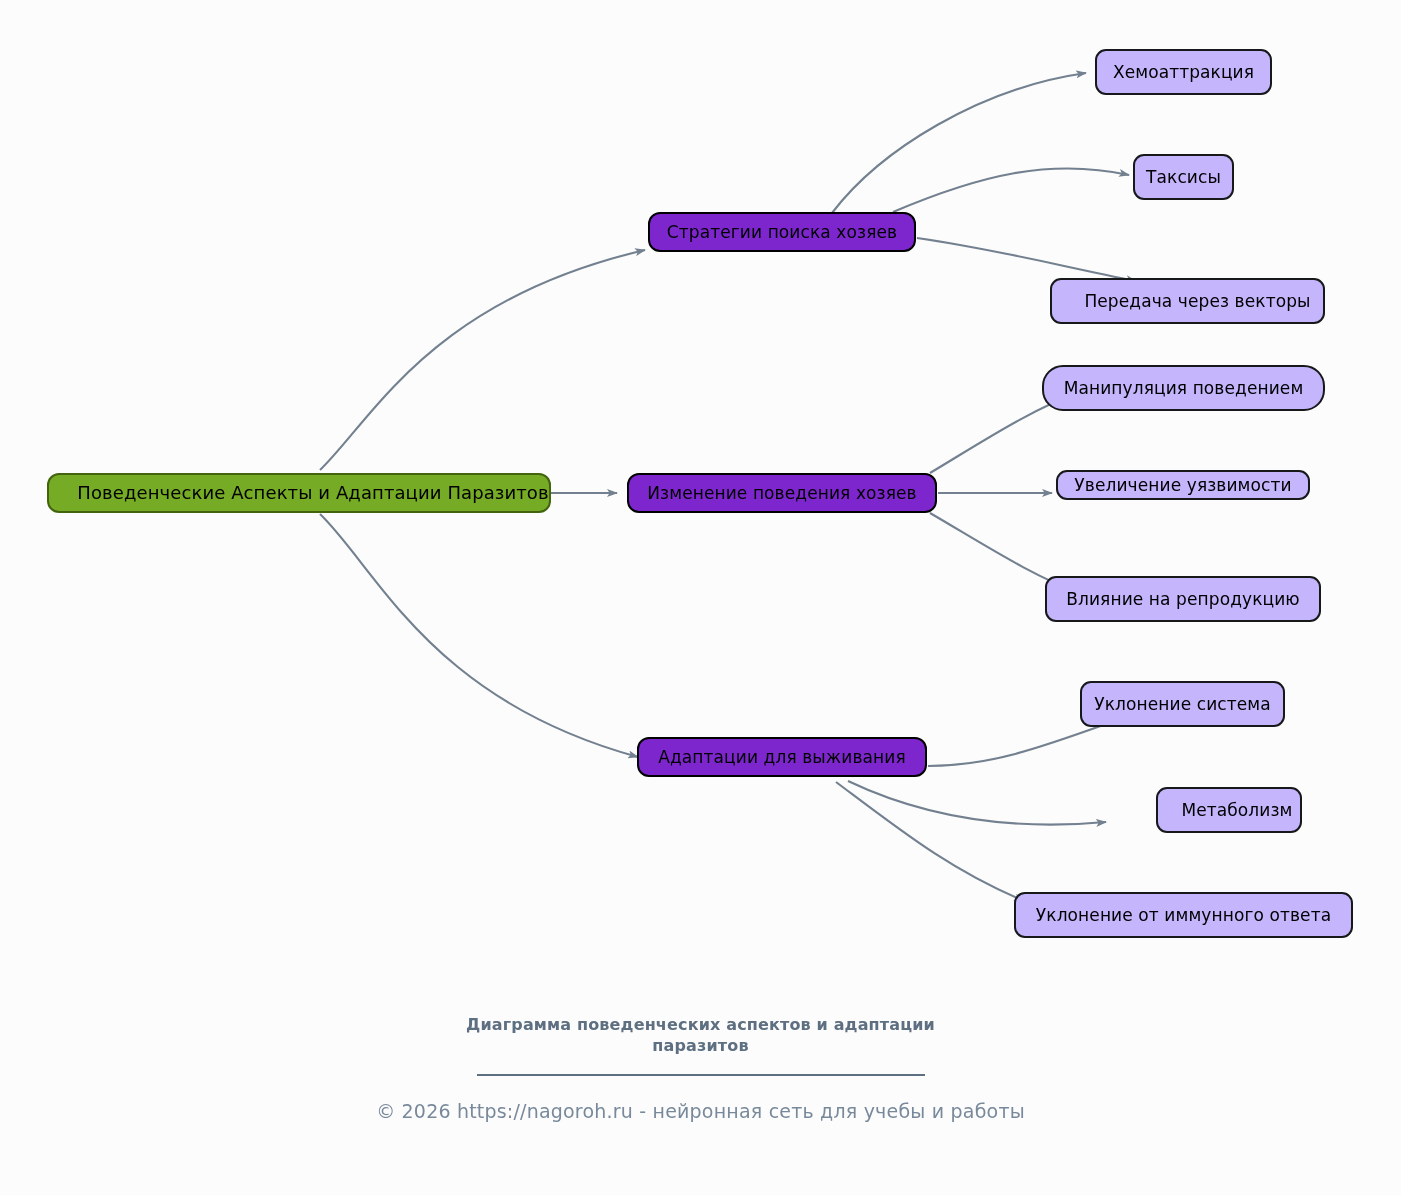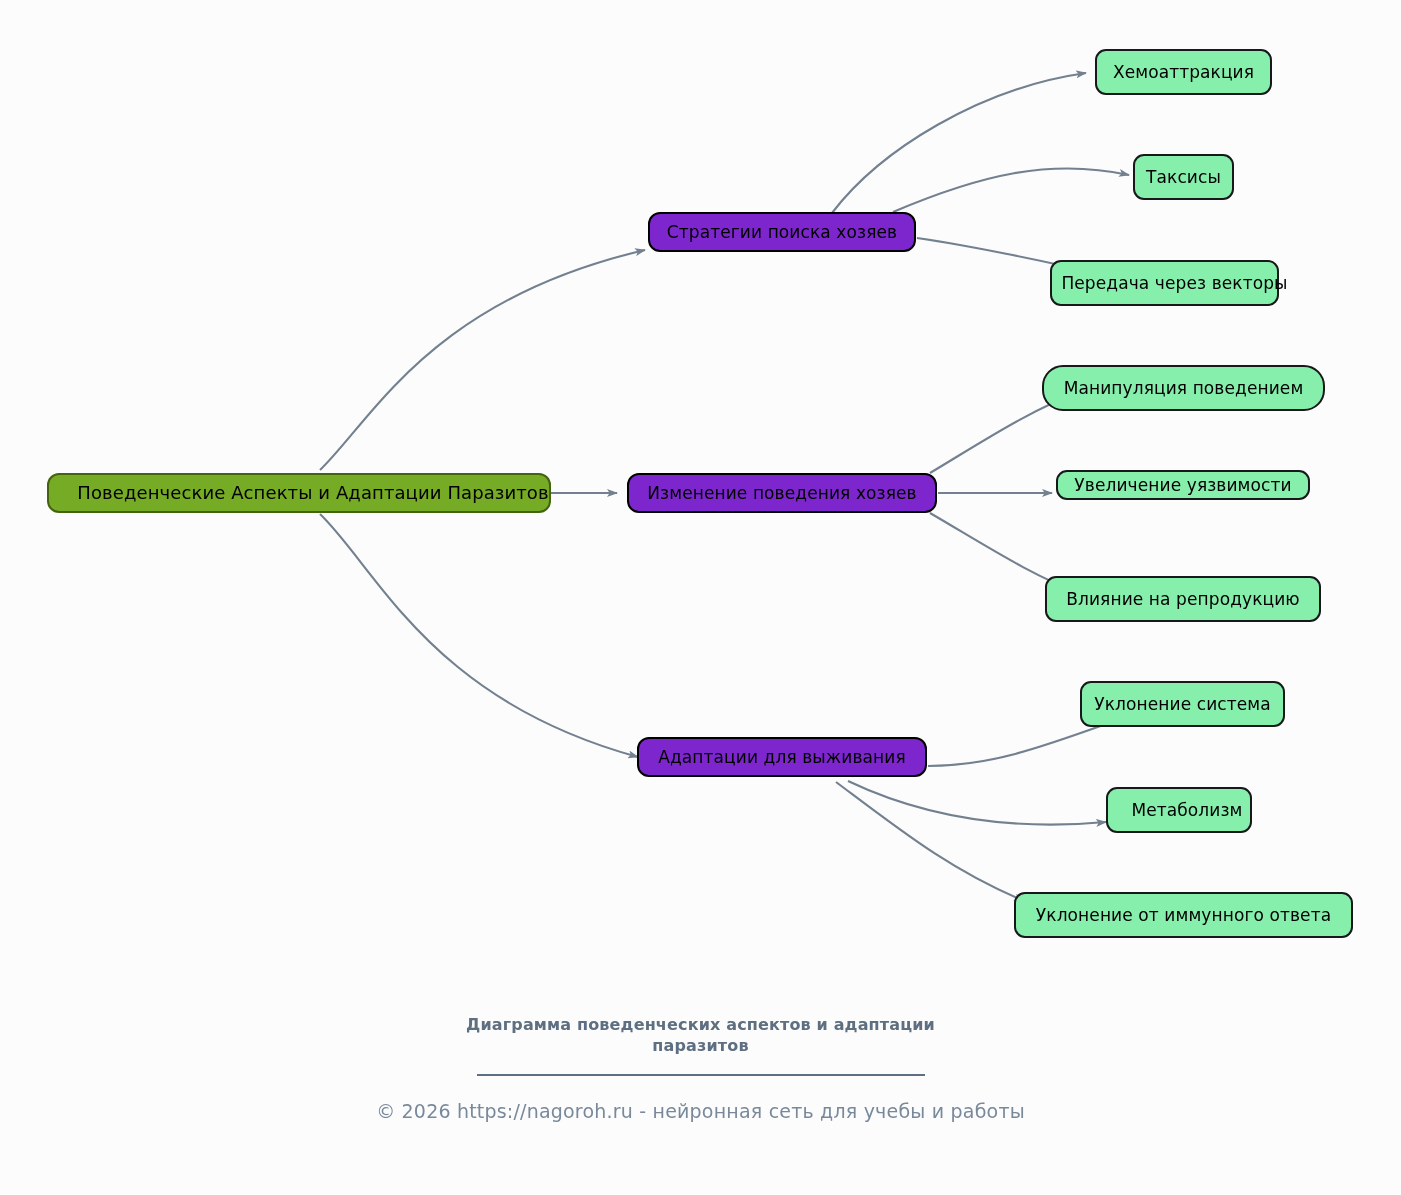--- a/index.html
+++ b/index.html
@@ -53,21 +53,21 @@
   .node-branch {
     background: #7e26ce;
     border: 2px solid #000000;
     border-radius: 12px;
     font-size: 17px;
     font-weight: 400;
     letter-spacing: 0.1px;
   }
 
   .node-leaf {
-    background: #86efac;
+    background: #c4b5fd;
     border: 2px solid #16181a;
     border-radius: 11px;
     font-size: 17px;
     letter-spacing: 0.1px;
   }
 
   .footer {
     position: absolute;
     left: 0;
     top: 1014px;
@@ -144,41 +144,41 @@
   </div>
 
   <div class="node node-leaf" style="left:1095px; top:49px; width:177px; height:46px;">
     <span>Хемоаттракция</span>
   </div>
 
   <div class="node node-leaf" style="left:1133px; top:154px; width:101px; height:46px;">
     <span>Таксисы</span>
   </div>
 
-  <div class="node node-leaf" style="left:1050px; top:260px; width:229px; height:46px;padding-left:20px;">
+  <div class="node node-leaf" style="left:1050px; top:278px; width:275px; height:46px;padding-left:20px;">
     <span>Передача через векторы</span>
   </div>
 
   <div class="node node-leaf" style="left:1042px; top:365px; width:283px; height:46px;border-radius:21px;">
     <span>Манипуляция поведением</span>
   </div>
 
   <div class="node node-leaf" style="left:1056px; top:470px; width:254px; height:30px;">
     <span>Увеличение уязвимости</span>
   </div>
 
   <div class="node node-leaf" style="left:1045px; top:576px; width:276px; height:46px;">
     <span>Влияние на репродукцию</span>
   </div>
 
   <div class="node node-leaf" style="left:1080px; top:681px; width:205px; height:46px;">
     <span>Уклонение система</span>
   </div>
 
-  <div class="node node-leaf" style="left:1106px; top:787px; width:146px; height:46px;padding-left:16px;">
+  <div class="node node-leaf" style="left:1156px; top:787px; width:146px; height:46px;padding-left:16px;">
     <span>Метаболизм</span>
   </div>
 
   <div class="node node-leaf" style="left:1014px; top:892px; width:339px; height:46px;">
     <span>Уклонение от иммунного ответа</span>
   </div>
 
 </div>
 
 <div class="footer">

